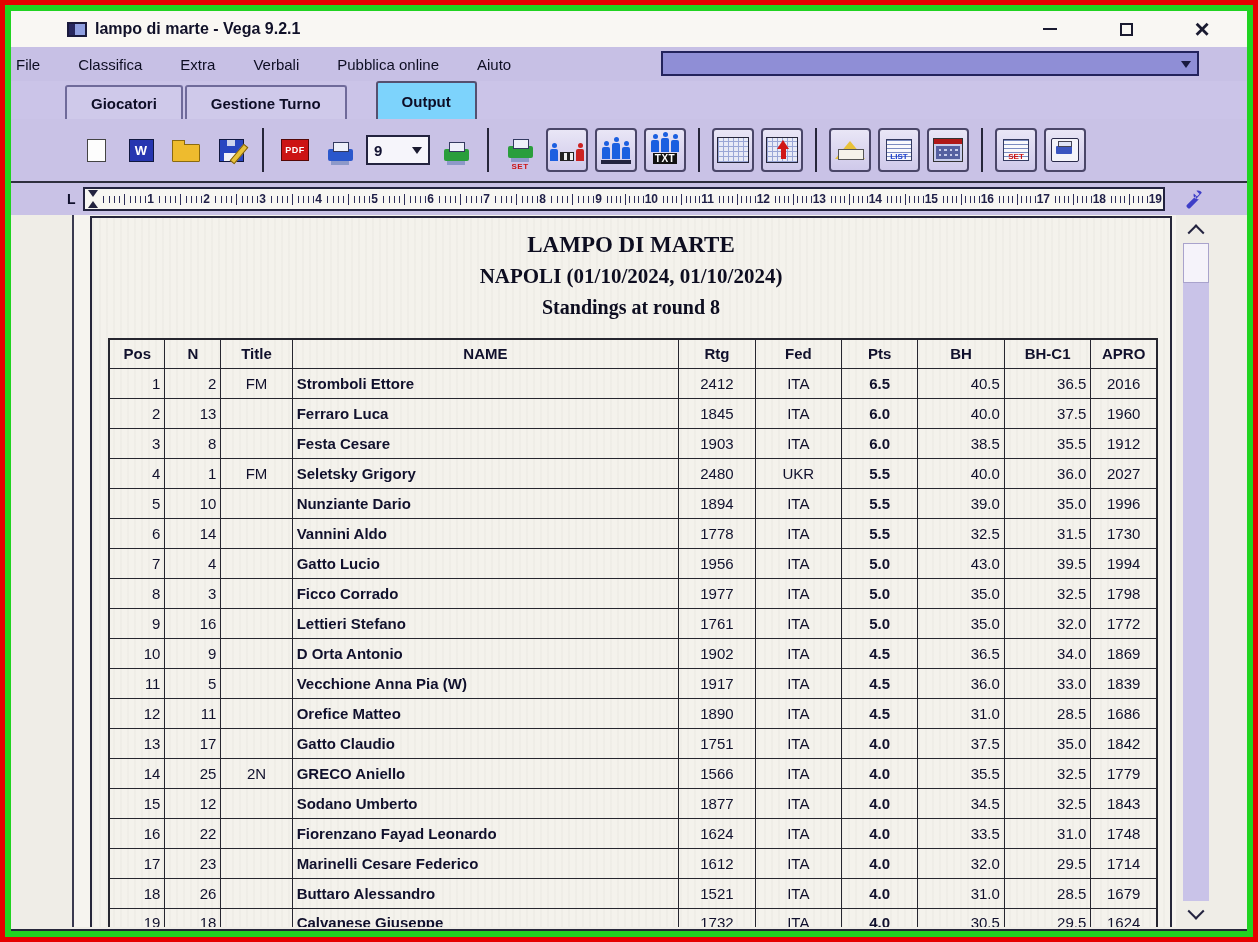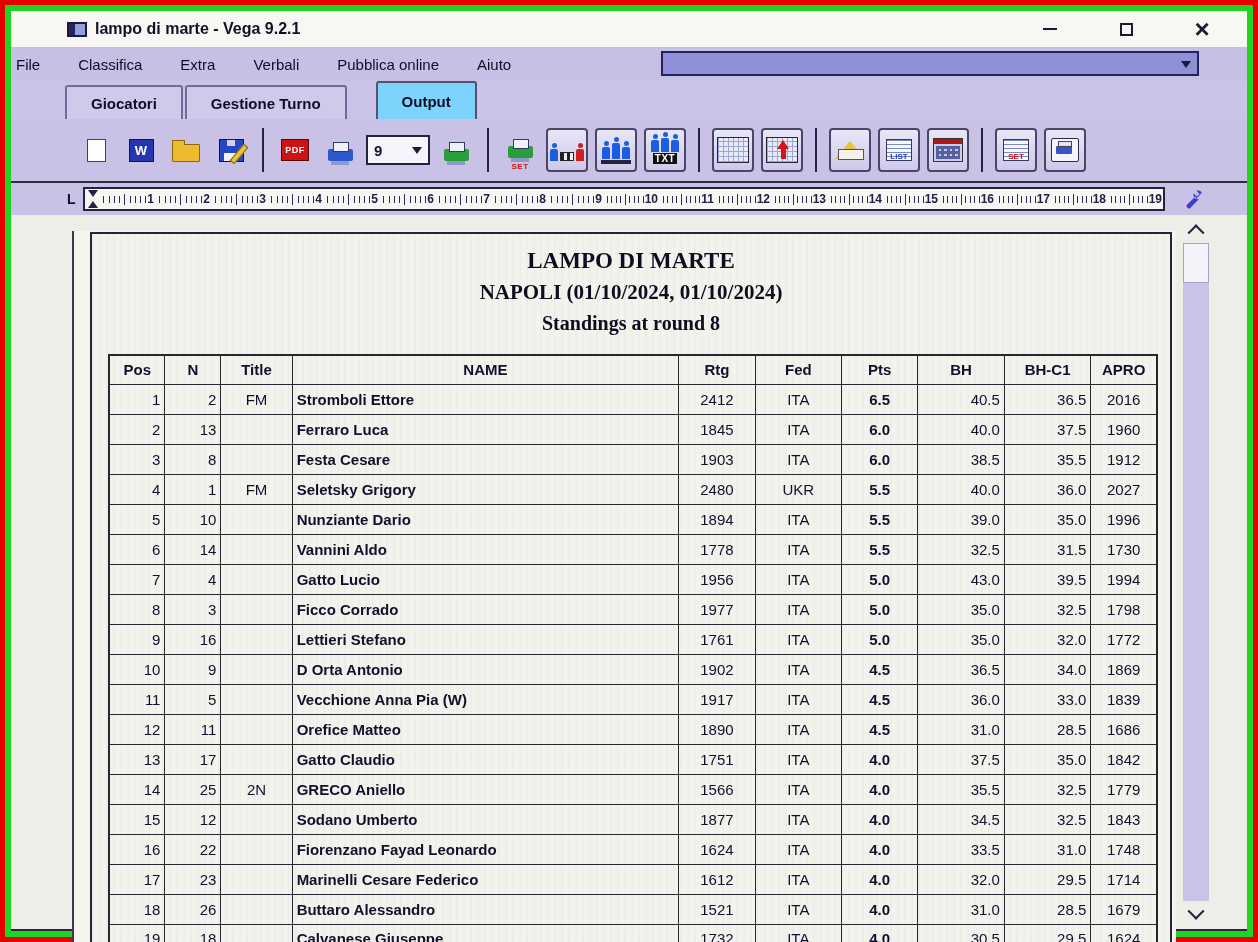--- a/index.html
+++ b/index.html
@@ -90,21 +90,21 @@
   .margin-marker::after{content:'';position:absolute;left:1px;bottom:0;width:0;height:0;border-left:5px solid transparent;border-right:5px solid transparent;border-bottom:7px solid #23233f;}
   .ruler-scale{flex:1;display:flex;height:100%;align-items:center;}
   .ruler-unit{flex:1;display:flex;align-items:center;height:100%;}
   .tick{flex:1;height:7px;border-right:1px solid #2d2d58;align-self:center;}
   .tick.mid{height:11px;}
   .ruler-num{font-size:12px;font-weight:bold;color:#202048;padding:0 1px;}
   .wrench-btn{margin-left:14px;width:26px;height:26px;display:flex;align-items:center;justify-content:center;}
 
   
   .doc-row{position:absolute;left:0;top:204px;width:1236px;height:716px;background:#efede7;border-bottom:2px solid #26263a;box-sizing:border-box;}
-  .viewport{position:absolute;left:61px;top:16px;width:1104px;height:712px;border-left:2px solid #3a3a50;background:#f6f4ef;overflow:hidden;box-sizing:border-box;}
+  .viewport{position:absolute;left:61px;top:0;width:1104px;height:712px;border-left:2px solid #3a3a50;background:#f6f4ef;overflow:hidden;box-sizing:border-box;}
   .pageview{position:absolute;left:16px;top:1px;width:1082px;height:740px;background:#f4f2ec;border:2px solid #26263a;box-sizing:border-box;
      background-image:repeating-linear-gradient(90deg,rgba(120,120,110,.04) 0 2px,transparent 2px 7px);}
   .doc-title1{margin-top:12px;text-align:center;font-family:"Liberation Serif",serif;font-weight:bold;font-size:23px;line-height:30px;color:#0d0d20;}
   .doc-title2{text-align:center;font-family:"Liberation Serif",serif;font-weight:bold;font-size:21px;line-height:32px;color:#0d0d20;}
   .doc-title3{text-align:center;font-family:"Liberation Serif",serif;font-weight:bold;font-size:20px;line-height:30px;color:#0d0d20;}
   table.standings{border-collapse:collapse;table-layout:fixed;margin:16px 0 0 16px;width:1050px;border:2px solid #26262f;}
   table.standings th,table.standings td{border:1.5px solid #26262f;font-size:15px;color:#10102c;padding:0 4px;height:29px;box-sizing:border-box;white-space:nowrap;overflow:hidden;}
   table.standings td{height:30px;}
   table.standings th{font-weight:bold;text-align:center;}
   .c0{width:55px;} .c1{width:55px;} .c2{width:70px;} .c3{width:380px;} .c4{width:75px;}

